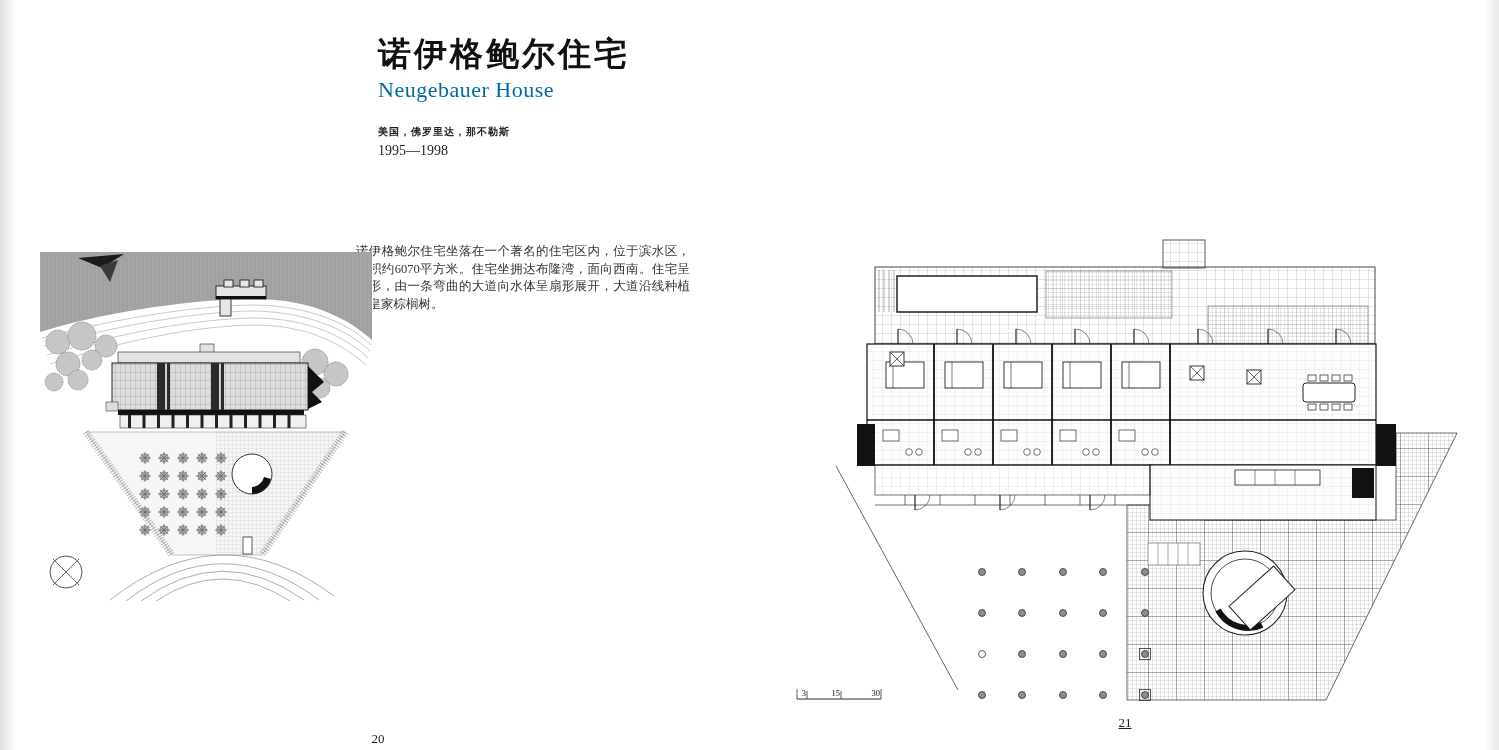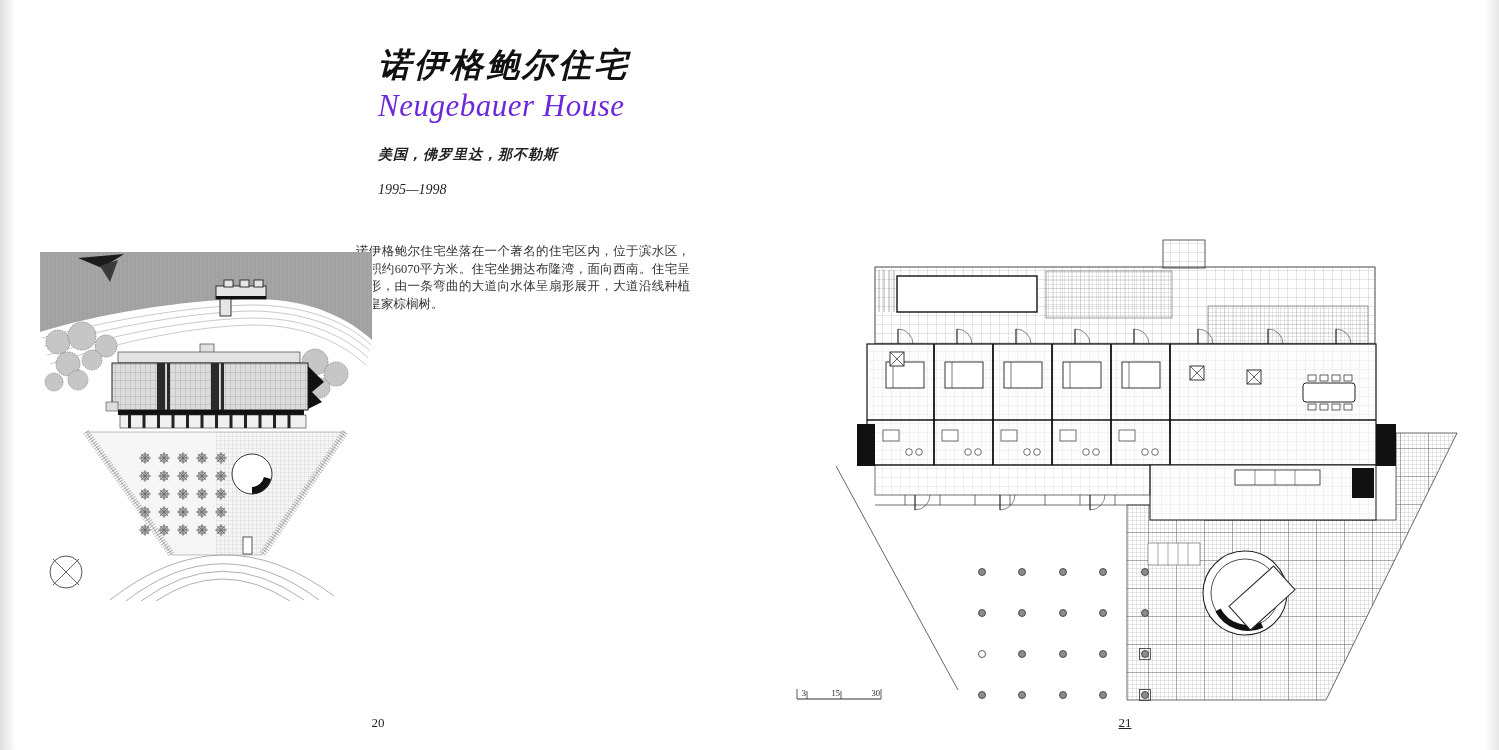--- a/index.html
+++ b/index.html
@@ -2,30 +2,30 @@
 <html><head>
 <meta charset="utf-8">
 <style>
   html,body{margin:0;padding:0;background:#ffffff;}
   #spread{position:relative;width:1499px;height:750px;background:#fff;overflow:hidden;
           font-family:"Liberation Serif","DejaVu Serif",serif;color:#222;}
   .edge-l{position:absolute;left:0;top:0;width:16px;height:750px;
           background:linear-gradient(to right,rgba(0,0,0,.12),rgba(0,0,0,0));}
   .edge-r{position:absolute;right:0;top:0;width:14px;height:750px;
           background:linear-gradient(to left,rgba(0,0,0,.10),rgba(0,0,0,0));}
-  .txtcol{position:absolute;left:378px;top:47px;width:334px;font-style:italic;}
+  .txtcol{position:absolute;left:378px;top:36px;width:334px;}
   .title-zh{font-size:33px;font-weight:700;letter-spacing:3px;line-height:1.15;color:#111;}
-  .title-en{font-size:31px;font-weight:400;letter-spacing:.5px;margin-top:3px;color:#6d28d9;}
-  .loc{font-size:14px;font-weight:700;letter-spacing:1px;margin-top:22px;color:#222;}
-  .years{font-size:14px;margin-top:18px;color:#222;}
+  .title-en{font-size:22px;font-weight:400;letter-spacing:.5px;margin-top:3px;color:#0369a1;}
+  .loc{font-size:10px;font-weight:700;letter-spacing:1px;margin-top:22px;color:#222;}
+  .years{font-size:14px;margin-top:4px;color:#222;}
   .bodytext{position:absolute;left:356px;top:243px;width:334px;font-size:12.5px;
             line-height:17.5px;text-align:justify;color:#333;}
   .bodytext p{margin:0 0 9px 0;}
   .pageno{position:absolute;top:715px;width:44px;text-align:center;font-size:13px;color:#222;}
-  #pn-left{left:356px;} #pn-right{left:1103px;text-decoration:underline;}
+  #pn-left{left:356px;margin-top:16px;} #pn-right{left:1103px;text-decoration:underline;}
   .fig{position:absolute;}
   svg{display:block;}
 </style>
 </head>
 <body>
 
 <div id="spread">
   <div class="edge-l"></div>
   <div class="edge-r"></div>
 

